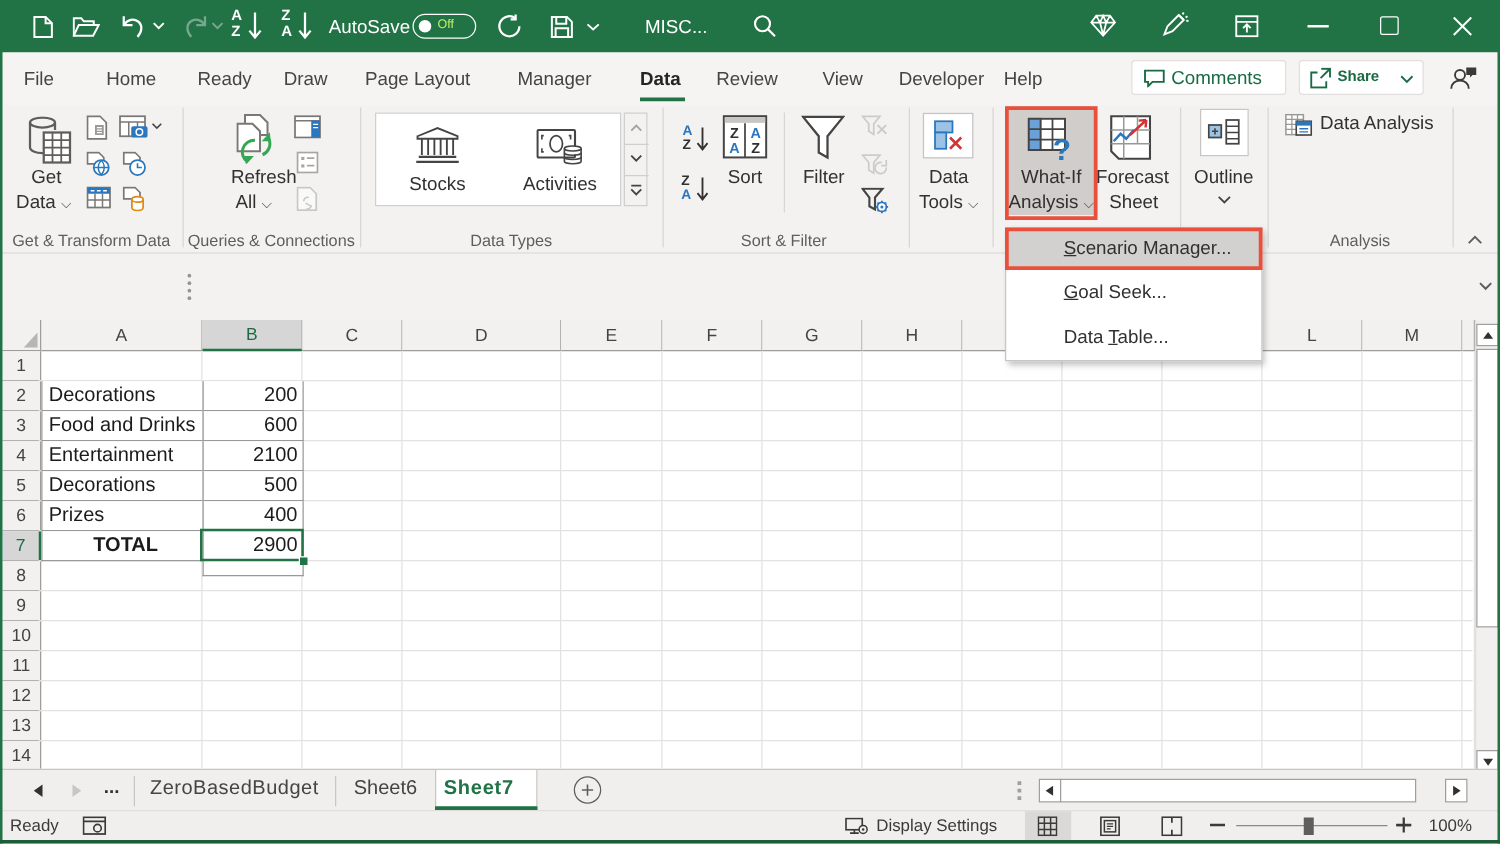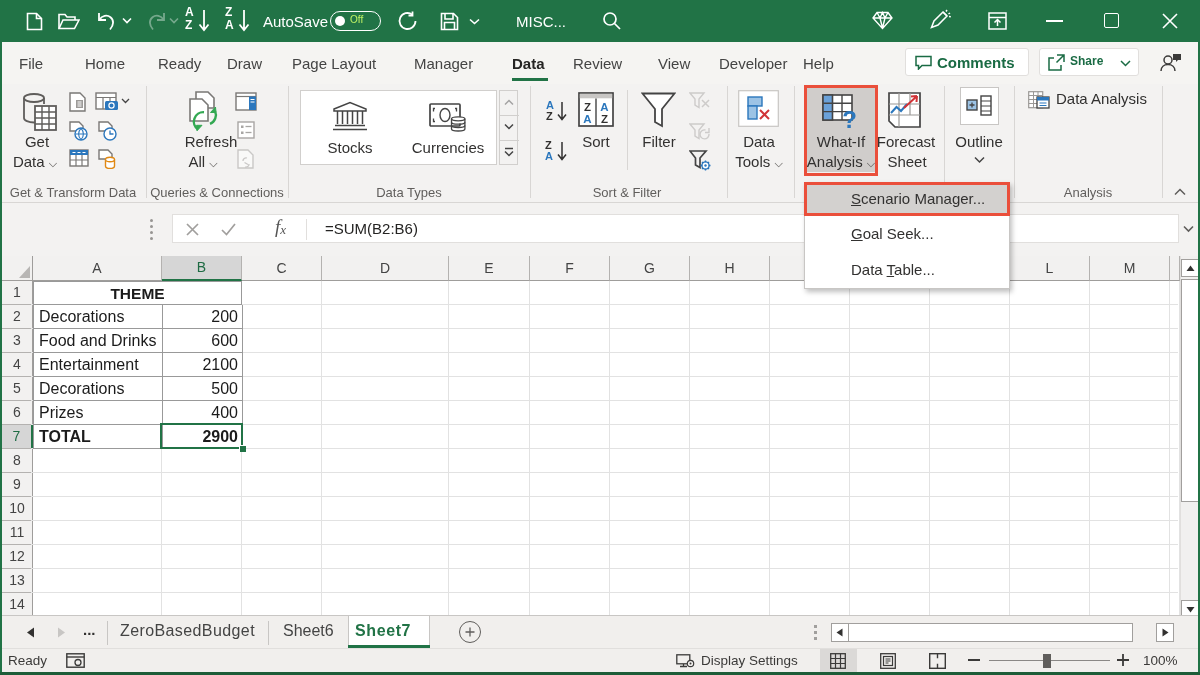--- a/index.html
+++ b/index.html
@@ -136,21 +136,21 @@
   <div class="abs" style="left:512px;top:36px;width:36px;height:3px;background:#217346"></div>
   <div class="tab" style="left:573px">Review</div>
   <div class="tab" style="left:658px">View</div>
   <div class="tab" style="left:719px">Developer</div>
   <div class="tab" style="left:803px">Help</div>
 
   <div class="abs" style="left:905px;top:6px;width:124px;height:28px;background:#fff;border:1px solid #e1dfdd;border-radius:3px">
     <svg class="abs" style="left:9px;top:6px" width="17" height="15" viewBox="0 0 17 15">
       <path d="M1 1.5 h15 v9 h-9 l-3.5 3.5 v-3.5 h-2.5 z" fill="none" stroke="#1a6b44" stroke-width="1.5"></path>
     </svg>
-    <div class="abs" style="left:31px;top:5px;color:#1a6b44;font-size:15px;font-weight:bold">Comments</div>
+    <div class="abs" style="left:31px;top:5px;color:#1a6b44;font-size:15px;font-weight:normal">Comments</div>
   </div>
 
   <div class="abs" style="left:1039px;top:6px;width:100px;height:28px;background:#fff;border:1px solid #e1dfdd;border-radius:3px">
     <svg class="abs" style="left:8px;top:5px" width="17" height="17" viewBox="0 0 17 17">
       <path d="M6 4 h-5 v12 h12 v-5" fill="none" stroke="#1a6b44" stroke-width="1.5"></path>
       <path d="M9 1 h7 v7 M16 1 L8.5 8.5" fill="none" stroke="#1a6b44" stroke-width="1.5"></path>
     </svg>
     <div class="abs" style="left:30px;top:5px;color:#1a6b44;font-size:12px;font-weight:bold">Share</div>
     <svg class="abs" style="left:80px;top:11px" width="11" height="7" viewBox="0 0 11 7">
         <path d="M1 1 l4.5 4.5 L10 1" fill="none" stroke="#1a6b44" stroke-width="1.5"></path>
@@ -263,21 +263,21 @@
     <path d="M6 5.5 h-1.5 v3 M26 5.5 h1.5 v3 M6 18.5 h-1.5 v-3 M26 18.5 h1.5 v-3" fill="none" stroke="#444" stroke-width="1.3"></path>
     <ellipse cx="16" cy="12" rx="5" ry="6.5" fill="none" stroke="#444" stroke-width="1.4"></ellipse>
     <g fill="#fff" stroke="#444" stroke-width="1.3">
       <path d="M22.5 15.5 h13.5 v3.2 c0 1 -3 1.8 -6.75 1.8 s-6.75-.8 -6.75-1.8 z" stroke="none"></path>
       <ellipse cx="29.2" cy="15.8" rx="6.7" ry="2"></ellipse>
       <path d="M22.5 15.8 v3.4 c0 1.1 3 2 6.7 2 s6.7-.9 6.7-2 v-3.4" fill="none"></path>
       <path d="M22.5 19.2 v3.4 c0 1.1 3 2 6.7 2 s6.7-.9 6.7-2 v-3.4" fill="none"></path>
       <path d="M22.5 22.6 v3.4 c0 1.1 3 2 6.7 2 s6.7-.9 6.7-2 v-3.4" fill="none"></path>
     </g>
   </svg>
-  <div class="btxt" style="left:403px;top:55px;width:90px">Currencies</div>
+  <div class="btxt" style="left:403px;top:55px;width:90px">Activities</div>
 
   <div class="abs" style="left:499px;top:6px;width:19px;height:75px;background:#f3f2f1;border:1px solid #d1cfcd">
     <svg class="abs" style="left:4px;top:8px;opacity:.45" width="10" height="7" viewBox="0 0 10 7">
         <path d="M1 5.5 L5 1.5 9 5.5" fill="none" stroke="#444" stroke-width="1.5"></path>
       </svg>
     <div class="abs" style="left:0;top:24px;width:19px;height:1px;background:#d1cfcd"></div>
     <svg class="abs" style="left:4px;top:32px" width="10" height="7" viewBox="0 0 10 7">
         <path d="M1 1.5 L5 5.5 9 1.5" fill="none" stroke="#444" stroke-width="1.5"></path>
       </svg>
     <div class="abs" style="left:0;top:49px;width:19px;height:1px;background:#d1cfcd"></div>
@@ -396,31 +396,20 @@
     </svg>
 </div>
 <div class="abs" id="fbar">
 
 
   <div class="abs" style="left:150px;top:16px;width:3px;height:3px;background:#979593;border-radius:50%"></div>
   <div class="abs" style="left:150px;top:22px;width:3px;height:3px;background:#979593;border-radius:50%"></div>
   <div class="abs" style="left:150px;top:28px;width:3px;height:3px;background:#979593;border-radius:50%"></div>
   <div class="abs" style="left:150px;top:34px;width:3px;height:3px;background:#979593;border-radius:50%"></div>
 
-  <div class="abs" style="left:172px;top:11px;width:1007px;height:29px;background:#fff;border:1px solid #e1dfdd">
-    <svg class="abs" style="left:13px;top:8px" width="13" height="13" viewBox="0 0 13 13">
-        <path d="M1 1 L12 12 M12 1 L1 12" stroke="#a19f9d" stroke-width="1.7"></path>
-      </svg>
-    <svg class="abs" style="left:48px;top:8px" width="15" height="13" viewBox="0 0 15 13">
-        <path d="M1 7 L5.5 11.5 L14 1" fill="none" stroke="#a19f9d" stroke-width="1.7"></path>
-      </svg>
-    <div class="abs" style="left:102px;top:1px;font-size:19px;font-style:italic;color:#555;font-family:'Liberation Serif',serif">f<span style="font-size:13px;position:relative;top:1px">x</span></div>
-    <div class="abs" style="left:133px;top:4px;width:1px;height:21px;background:#e1dfdd"></div>
-    <div class="abs" style="left:152px;top:5px;font-size:15px;color:#252423">=SUM(B2:B6)</div>
-  </div>
 
   <svg class="abs" style="left:1183px;top:22px" width="11" height="8" viewBox="0 0 11 8">
       <path d="M1 1.5 l4.5 4.5 L10 1.5" fill="none" stroke="#5f5d5b" stroke-width="1.6"></path>
     </svg>
 </div>
 <div class="abs" id="grid">
   <div class="colhdr" style="left:33px;width:129px">A</div>
   <div class="colhdr" style="left:162px;width:80px;background:#d6d6d6;color:#1e6b43;border-bottom:2px solid #217346;line-height:23px">B</div>
   <div class="colhdr" style="left:242px;width:80px">C</div>
   <div class="colhdr" style="left:322px;width:127px">D</div>
@@ -474,33 +463,32 @@
   <div class="hline" style="top:144px"></div>
   <div class="hline" style="top:168px"></div>
   <div class="hline" style="top:192px"></div>
   <div class="hline" style="top:216px"></div>
   <div class="hline" style="top:240px"></div>
   <div class="hline" style="top:264px"></div>
   <div class="hline" style="top:288px"></div>
   <div class="hline" style="top:312px"></div>
   <div class="hline" style="top:336px"></div>
 
-  <div class="cell" style="left:33px;top:25px;width:209px;height:24px;border:1px solid #999;font-weight:bold;text-align:center;background:#fff"><span style="font-size:15.5px">THEME</span></div>
   <div class="cell" style="left:33px;top:49px;width:130px;height:24px;border:1px solid #999;border-top:none;padding-left:5px;background:#fff;">Decorations</div>
   <div class="cell" style="left:162px;top:49px;width:81px;height:24px;border:1px solid #999;border-top:none;text-align:right;padding-right:4px;background:#fff;">200</div>
   <div class="cell" style="left:33px;top:73px;width:130px;height:24px;border:1px solid #999;border-top:none;padding-left:5px;background:#fff;">Food and Drinks</div>
   <div class="cell" style="left:162px;top:73px;width:81px;height:24px;border:1px solid #999;border-top:none;text-align:right;padding-right:4px;background:#fff;">600</div>
   <div class="cell" style="left:33px;top:97px;width:130px;height:24px;border:1px solid #999;border-top:none;padding-left:5px;background:#fff;">Entertainment</div>
   <div class="cell" style="left:162px;top:97px;width:81px;height:24px;border:1px solid #999;border-top:none;text-align:right;padding-right:4px;background:#fff;">2100</div>
   <div class="cell" style="left:33px;top:121px;width:130px;height:24px;border:1px solid #999;border-top:none;padding-left:5px;background:#fff;">Decorations</div>
   <div class="cell" style="left:162px;top:121px;width:81px;height:24px;border:1px solid #999;border-top:none;text-align:right;padding-right:4px;background:#fff;">500</div>
   <div class="cell" style="left:33px;top:145px;width:130px;height:24px;border:1px solid #999;border-top:none;padding-left:5px;background:#fff;">Prizes</div>
   <div class="cell" style="left:162px;top:145px;width:81px;height:24px;border:1px solid #999;border-top:none;text-align:right;padding-right:4px;background:#fff;">400</div>
-  <div class="cell" style="left:33px;top:169px;width:130px;height:24px;border:1px solid #999;border-top:none;padding-left:5px;background:#fff;font-weight:bold;">TOTAL</div>
-  <div class="cell" style="left:162px;top:169px;width:81px;height:24px;border:1px solid #999;border-top:none;text-align:right;padding-right:4px;background:#fff;font-weight:bold;">2900</div>
+  <div class="cell" style="left:33px;top:169px;width:130px;height:24px;border:1px solid #999;border-top:none;padding-left:5px;background:#fff;font-weight:bold;text-align:center;">TOTAL</div>
+  <div class="cell" style="left:162px;top:169px;width:81px;height:36px;border:1px solid #999;border-top:none;text-align:right;padding-right:4px;background:#fff;font-weight:normal;">2900</div>
   <div class="abs" style="left:160px;top:167px;width:83px;height:26px;border:2px solid #217346"></div>
   <div class="abs" style="left:239px;top:189px;width:7px;height:7px;background:#fff"></div>
   <div class="abs" style="left:240px;top:190px;width:6px;height:6px;background:#217346"></div>
 </div>
 <div class="abs" id="vscroll">
   <div class="abs" style="left:0px;top:3px;width:18px;height:18px;background:#fff;border:1px solid #a19f9d">
     <svg class="abs" style="left:4px;top:5px" width="9" height="7" viewBox="0 0 9 7">
         <path d="M4.5 0.5 L8.5 6 H0.5 z" fill="#323130"></path>
       </svg>
   </div>

